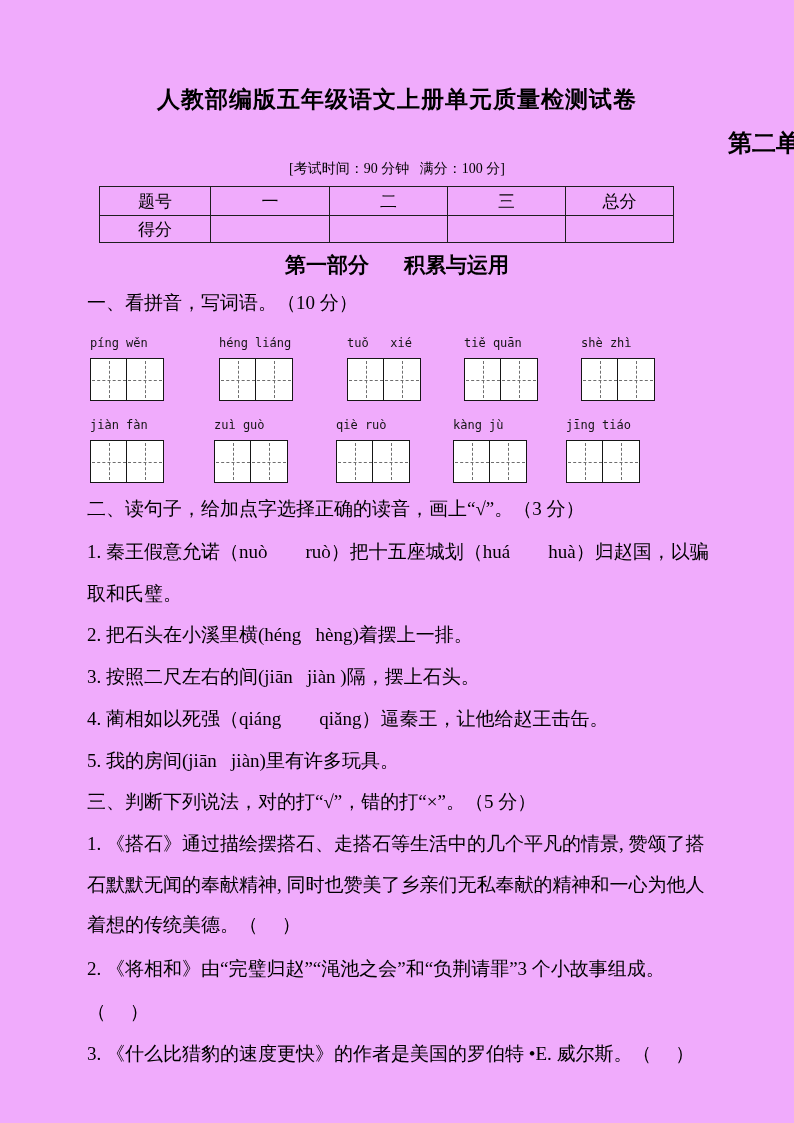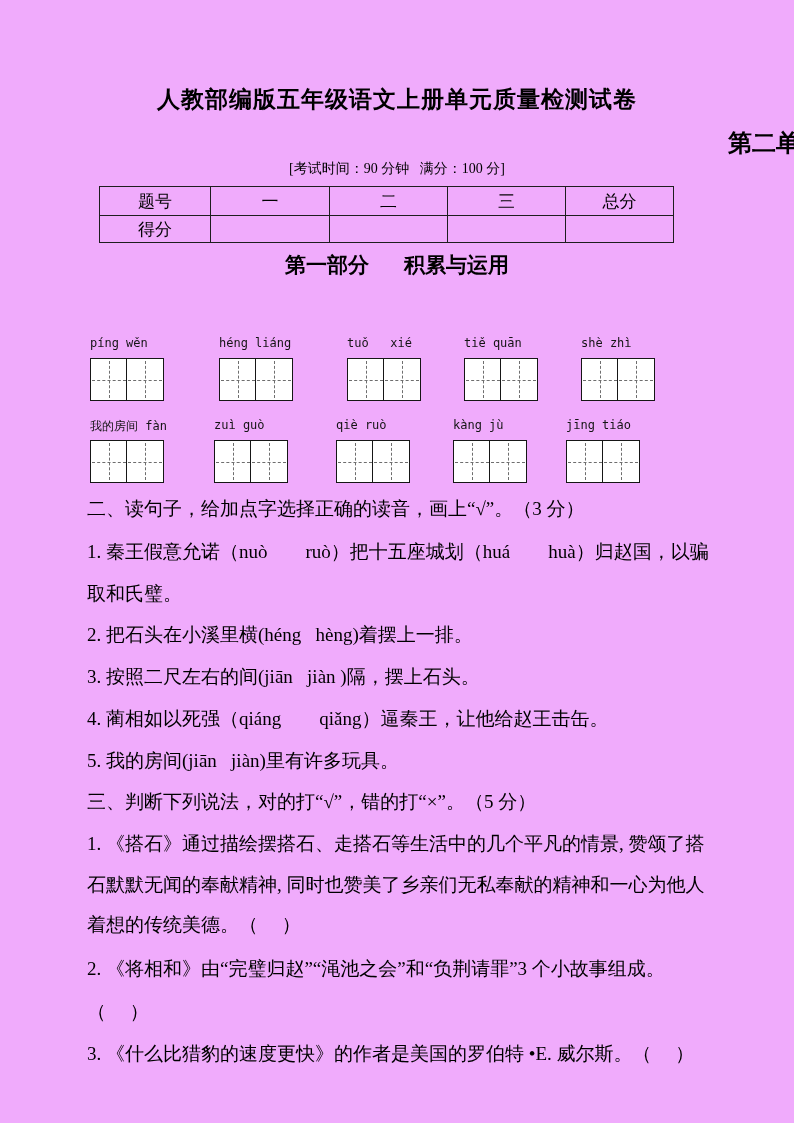--- a/index.html
+++ b/index.html
@@ -92,20 +92,21 @@
       <td></td>
       <td></td>
       <td></td>
       <td></td>
     </tr>
   </tbody>
     </table>
 
   <div class="part-heading">第一部分      积累与运用</div>
 
+  <div class="line" style="top:290px">一、看拼音，写词语。（10 分）</div>
 
   <div class="pin-group" style="left:90px;top:336px">
     <div class="pinyin">píng wěn</div>
     <div class="wbox">
         <div class="sq"></div>
         <div class="sq"></div>
       </div>
   </div>
   <div class="pin-group" style="left:219px;top:336px">
     <div class="pinyin">héng liáng</div>
@@ -130,21 +131,21 @@
   </div>
   <div class="pin-group" style="left:581px;top:336px">
     <div class="pinyin">shè zhì</div>
     <div class="wbox">
         <div class="sq"></div>
         <div class="sq"></div>
       </div>
   </div>
 
   <div class="pin-group" style="left:90px;top:418px">
-    <div class="pinyin">我的房间 fàn</div>
+    <div class="pinyin">jiàn fàn</div>
     <div class="wbox">
         <div class="sq"></div>
         <div class="sq"></div>
       </div>
   </div>
   <div class="pin-group" style="left:214px;top:418px">
     <div class="pinyin">zuì guò</div>
     <div class="wbox">
         <div class="sq"></div>
         <div class="sq"></div>

